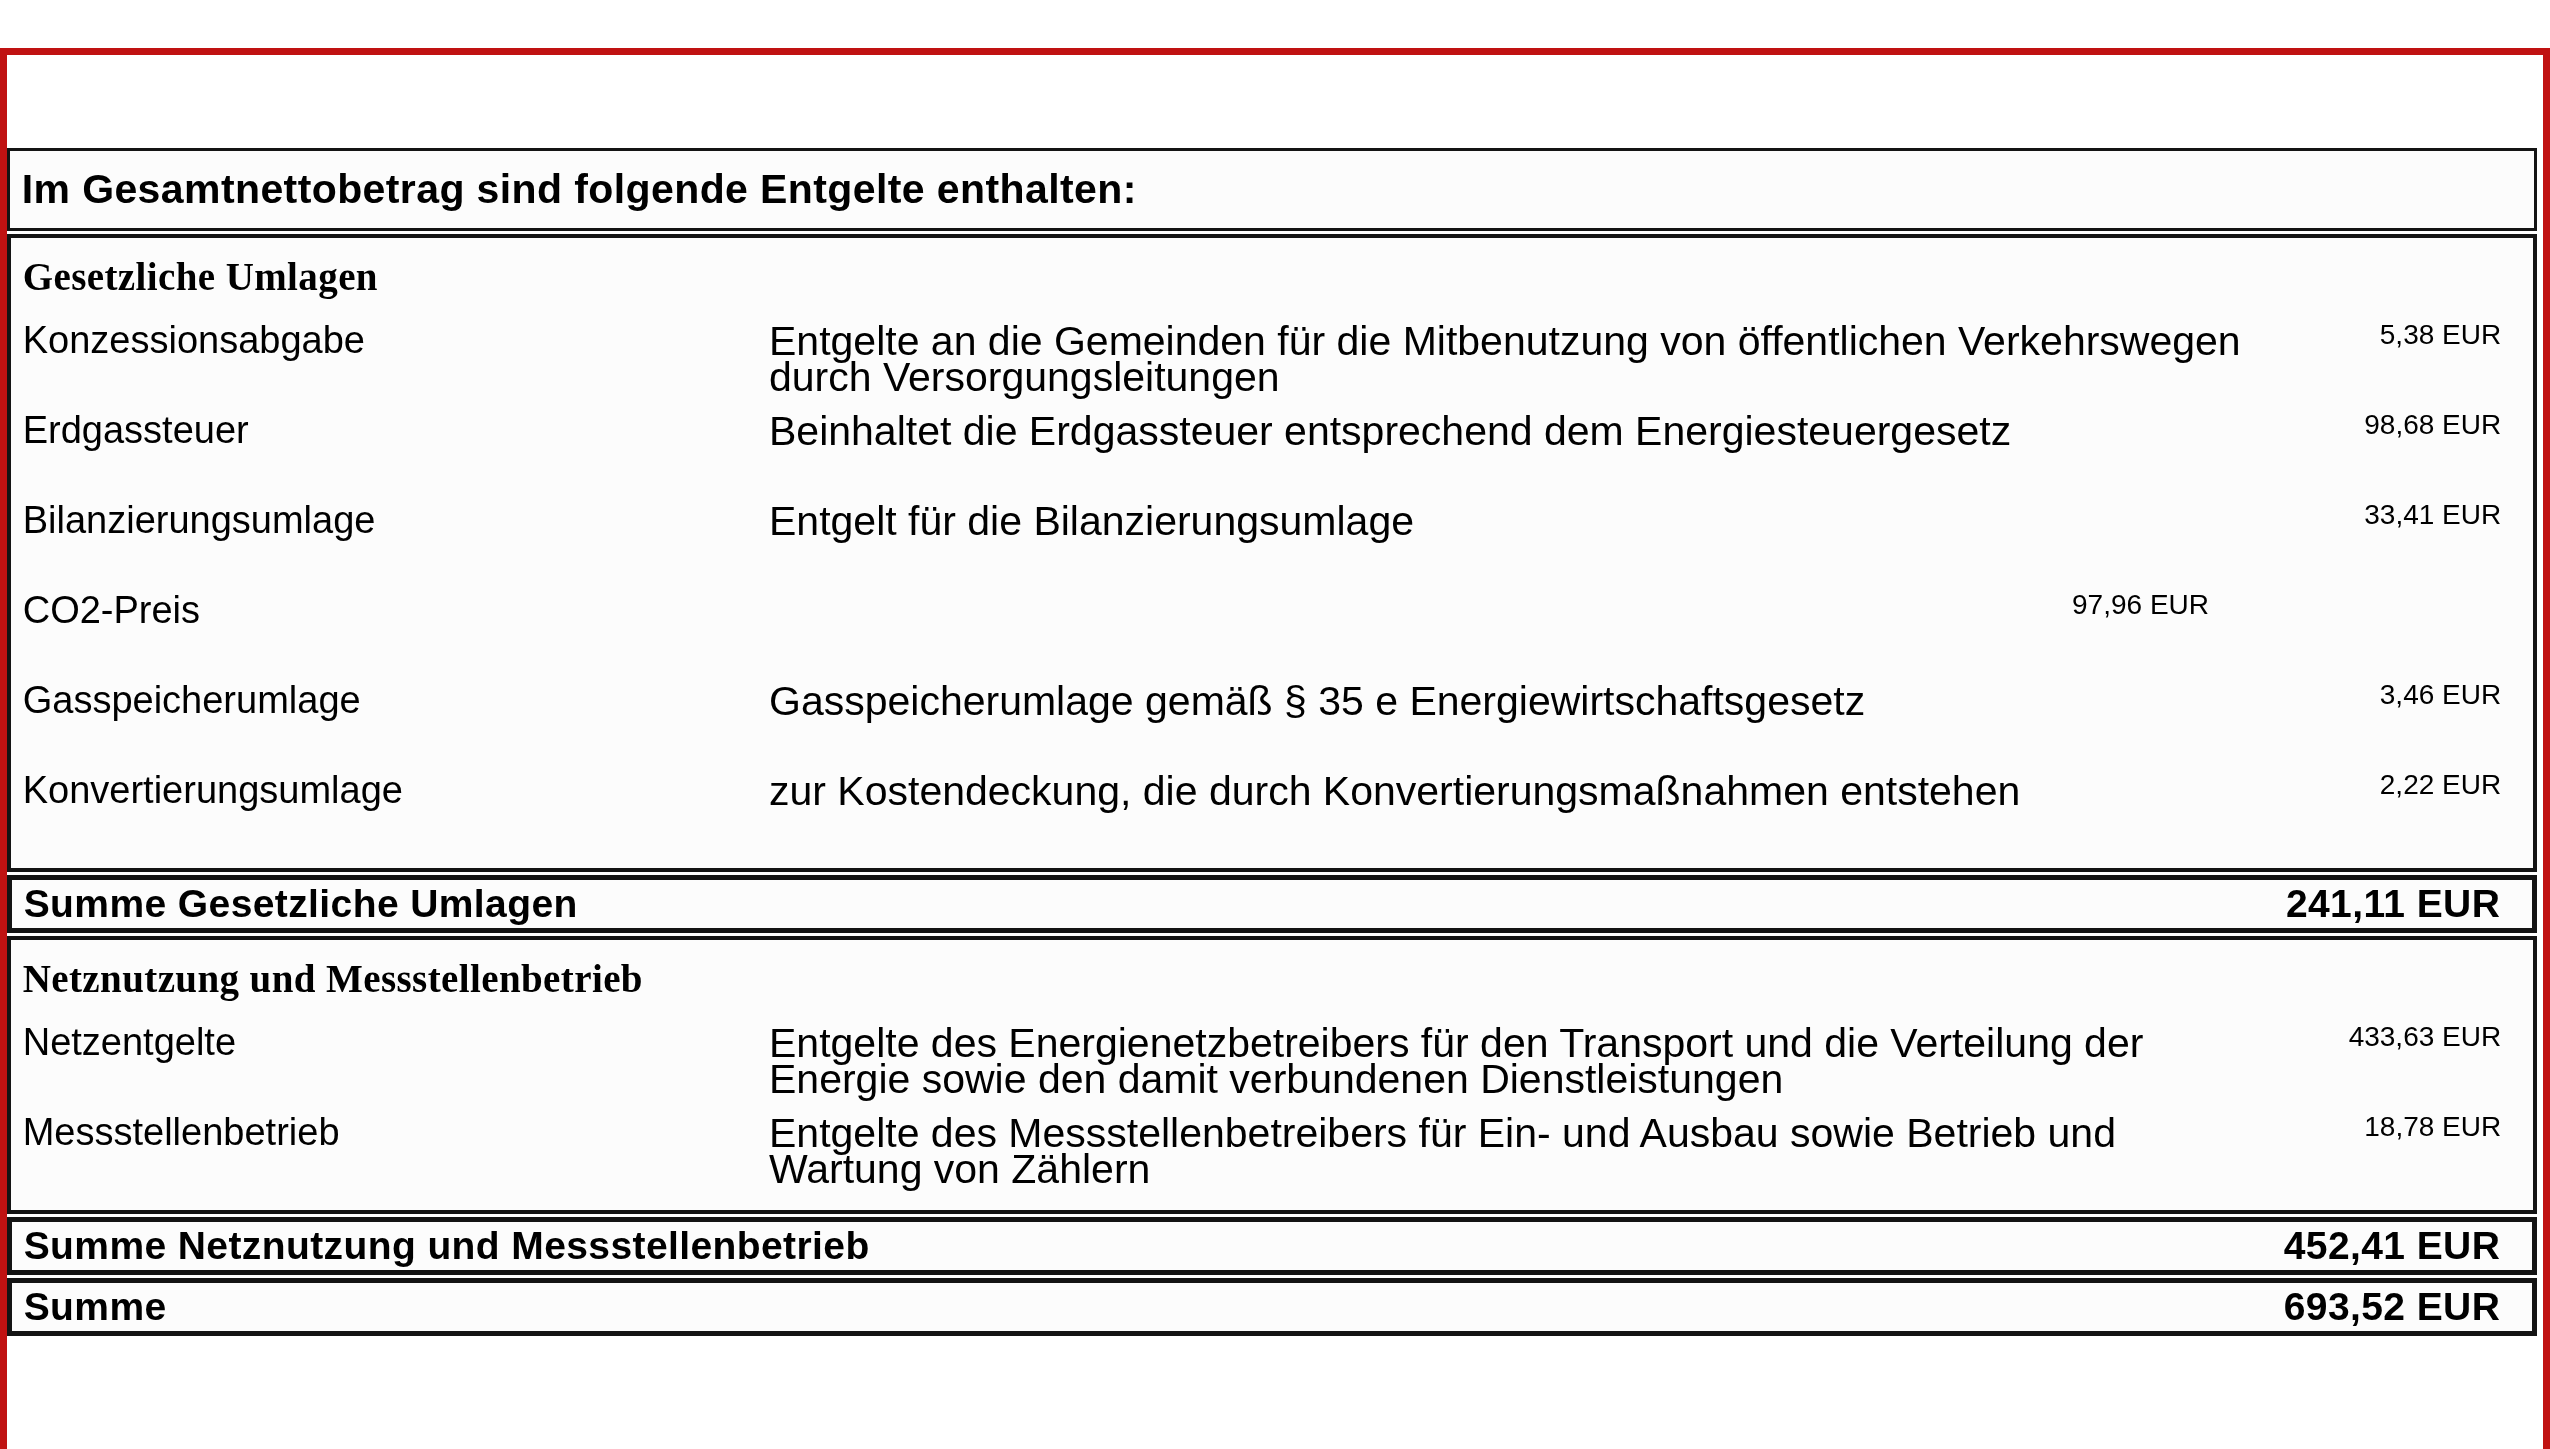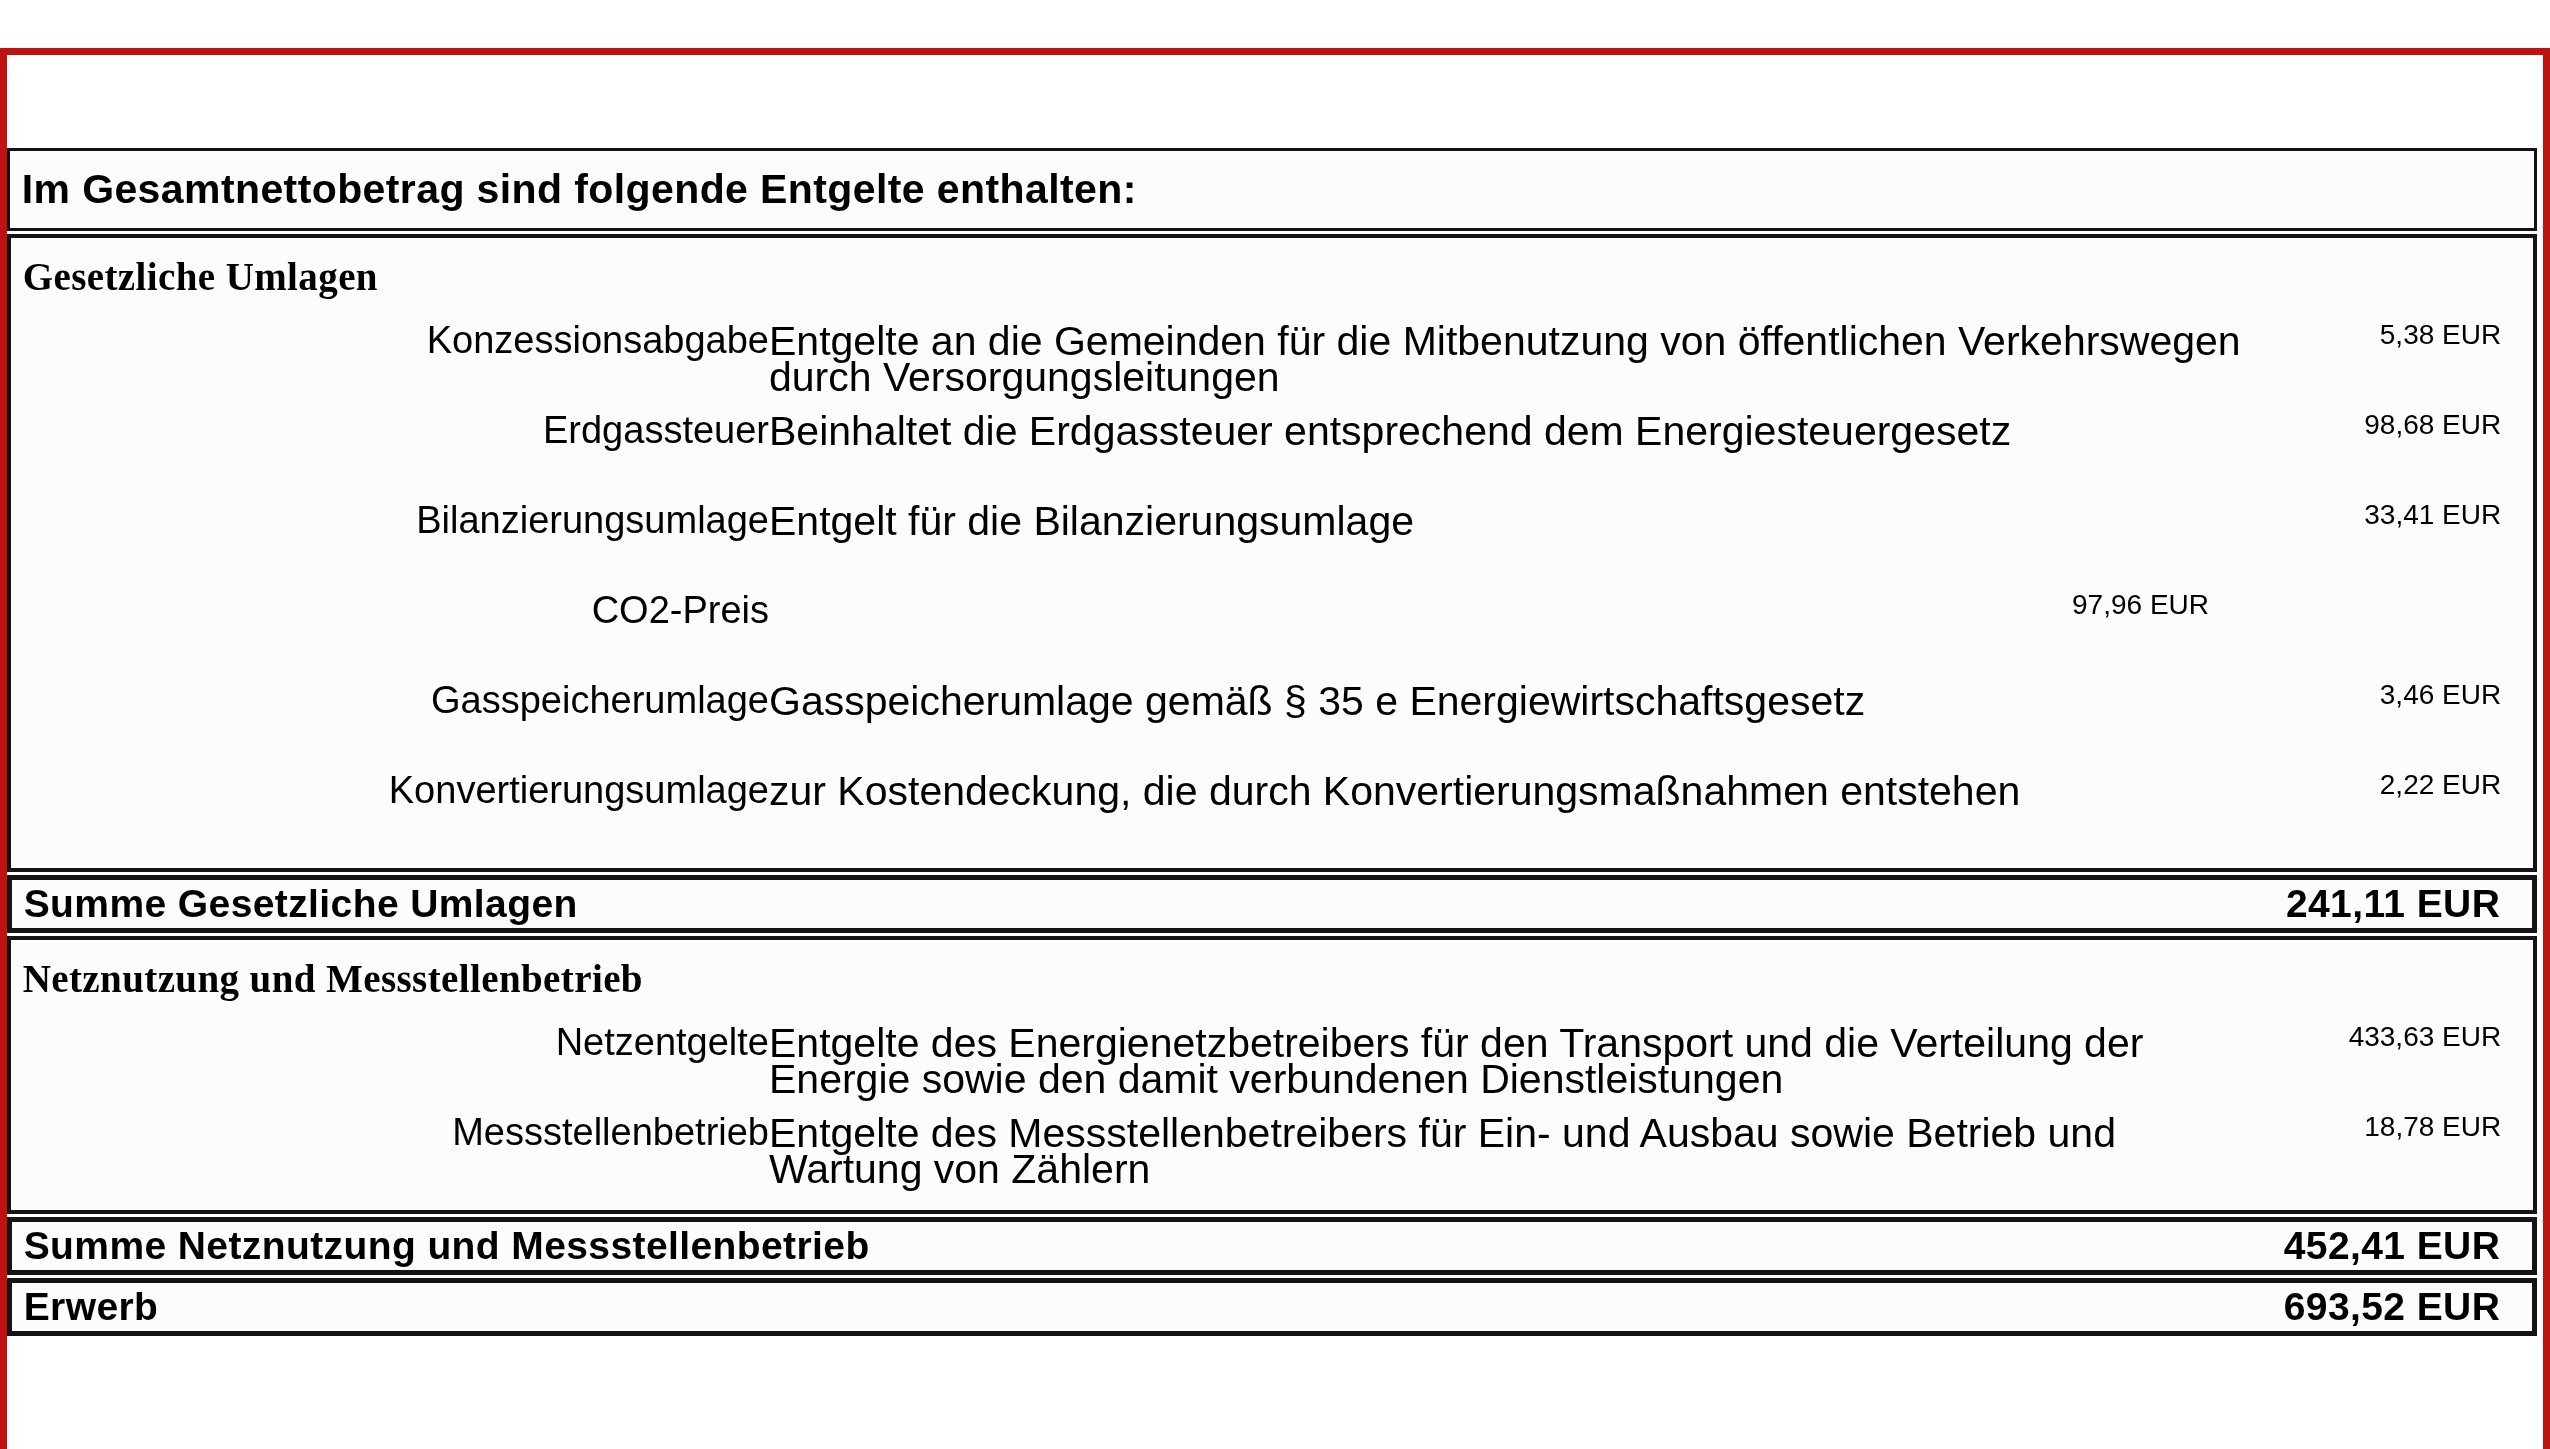--- a/index.html
+++ b/index.html
@@ -55,21 +55,20 @@
     align-items:start;
     padding-top:8.7px;
   }
   .row.highlight{
     background:linear-gradient(var(--highlight) 0px, var(--highlight) 61px, transparent 61px);
   }
   .cell-label{
     font-size:38px;
     padding-left:11.7px;
     white-space:nowrap;
-    text-align:right;
   }
   .cell-desc{
     font-size:41px;
     line-height:36px;
     padding-top:3.6px;
   }
   .cell-amount{
     font-size:28px;
     text-align:right;
     padding-right:32px;
@@ -158,19 +157,19 @@
         <div class="cell-amount">18,78 EUR</div>
       </div>
     </div>
 
     <div class="box summary-box">
       <div class="summary-label">Summe Netznutzung und Messstellenbetrieb</div>
       <div class="summary-amount">452,41 EUR</div>
     </div>
 
     <div class="box summary-box">
-      <div class="summary-label">Erwerb</div>
+      <div class="summary-label">Summe</div>
       <div class="summary-amount">693,52 EUR</div>
     </div>
 
   </div>
 </div>
 
 
 </body></html>

